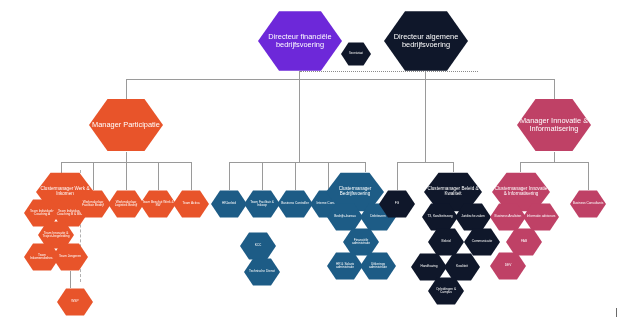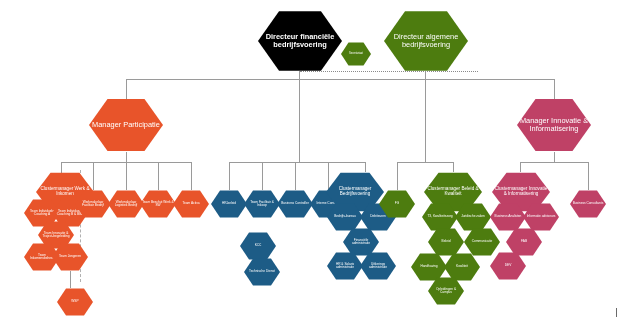--- a/index.html
+++ b/index.html
@@ -14,22 +14,22 @@
     -webkit-clip-path:polygon(25% 2%,75% 2%,100% 50%,75% 98%,25% 98%,0% 50%);
     clip-path:polygon(25% 2%,75% 2%,100% 50%,75% 98%,25% 98%,0% 50%);
     line-height:1.05;
     overflow:hidden;
     box-sizing:border-box;
     padding:1px 2px;
   }
   .hex span{display:block;width:100%;word-break:break-word;}
 
   
-  .c-navy{background:#000000;font-weight:bold;}
-  .c-teal{background:#4d7c0f;text-align:center;}
+  .c-navy{background:#6d28d9;}
+  .c-teal{background:#0f172a;text-align:center;}
   .c-orange{background:#e8542a;}
   .c-pink{background:#bf4166;}
   .c-blue{background:#1d5c86;}
 
   
   .sz-dir{width:84px;height:62px;font-size:7.4px;}
   .sz-sec{width:30px;height:24px;font-size:2.6px;}
   .sz-mgr{width:74px;height:54px;font-size:7.4px;}
   .sz-cm{width:58px;height:40px;font-size:4.6px;}
   .sz-node-sm{width:36px;height:28px;font-size:3.2px;}

